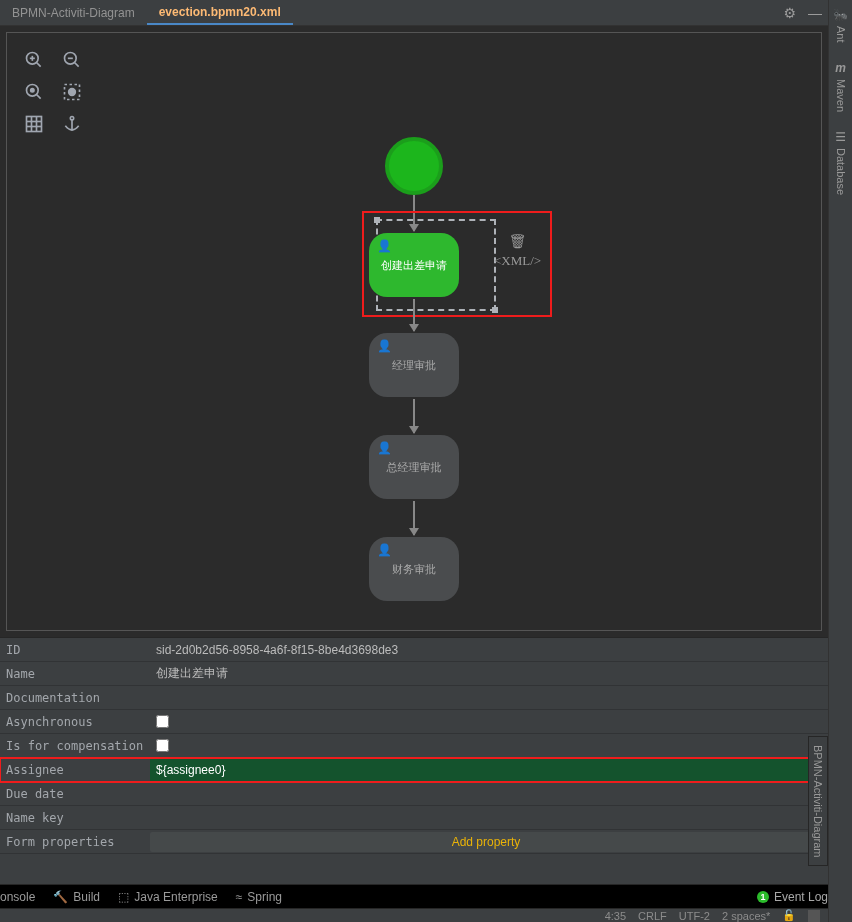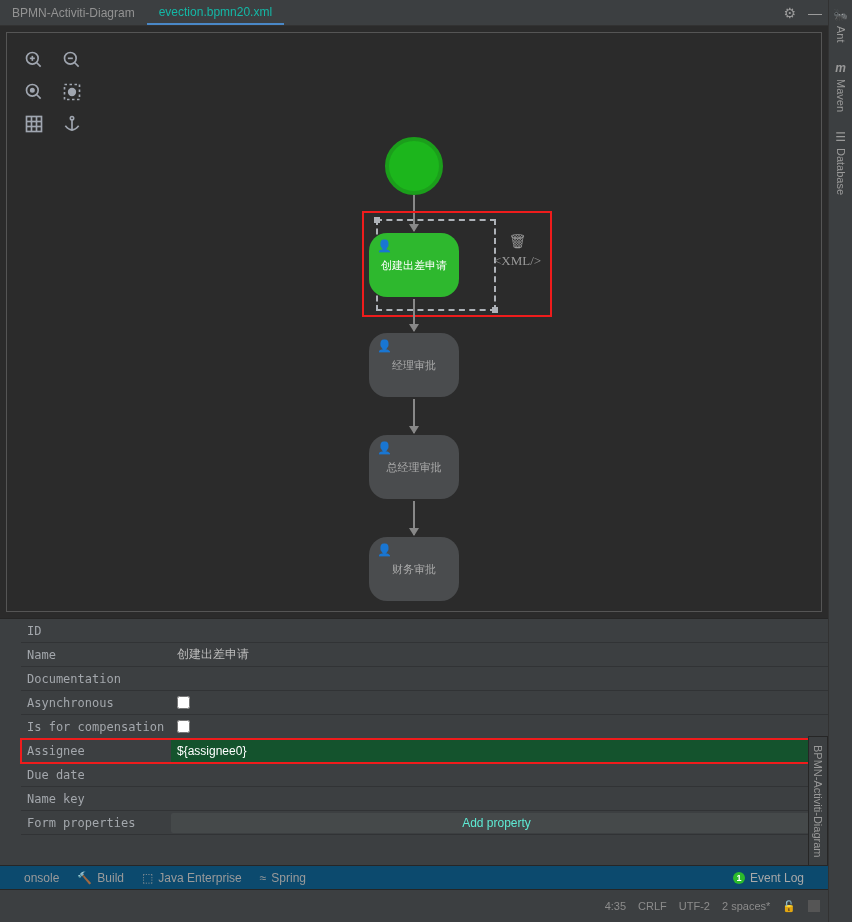--- a/index.html
+++ b/index.html
@@ -5,21 +5,21 @@
 * { box-sizing: border-box; margin: 0; padding: 0; }
 body { width: 852px; height: 922px; background: #2b2b2b; font-family: "Segoe UI", sans-serif; color: #bbbbbb; font-size: 12px; overflow: hidden; display: flex; }
 .main-area { flex: 1; display: flex; flex-direction: column; }
 .right-sidebar { width: 24px; background: #3c3f41; border-left: 1px solid #323232; display: flex; flex-direction: column; align-items: center; gap: 18px; padding-top: 8px; }
 .right-sidebar .sb-item { writing-mode: vertical-rl; font-size: 11px; color: #999; display: flex; align-items: center; gap: 4px; cursor: pointer; }
 .right-sidebar .sb-icon { writing-mode: horizontal-tb; font-size: 12px; }
 
 
 .tab-bar { height: 26px; background: #3c3f41; display: flex; align-items: center; border-bottom: 1px solid #323232; }
 .tab { height: 100%; display: flex; align-items: center; padding: 0 12px; color: #939393; cursor: pointer; font-size: 12px; }
-.tab.active { border-bottom: 2px solid #4a88c7; color: #14b8a6; }
+.tab.active { border-bottom: 2px solid #4a88c7; color: #fdba74; font-weight: bold; }
 .tab-bar .spacer { flex: 1; }
 .gear-icon, .min-icon { color: #9b9b9b; padding: 0 6px; cursor: pointer; font-size: 14px; }
 
 
 .canvas-wrap { flex: 1; background: #2b2b2b; position: relative; border: 1px solid #555; margin: 6px; }
 .toolbox { position: absolute; top: 14px; left: 14px; display: grid; grid-template-columns: 32px 32px; gap: 6px; }
 .tool-btn { width: 26px; height: 26px; display: flex; align-items: center; justify-content: center; cursor: pointer; color: #aab; }
 .tool-btn svg { stroke: #a0a6b0; fill: none; stroke-width: 2; }
 
 
@@ -42,37 +42,37 @@
 .node-tools .xml { font-size:13px; color:#999; cursor:pointer;font-family:Liberation Serif, serif; }
 .arrow-line { position:absolute; left:50%; transform:translateX(-50%); width:2px; background:#888; }
 .arrow-line::after { content:''; position:absolute; bottom:-1px; left:-4px; border-left:5px solid transparent; border-right:5px solid transparent; border-top:8px solid #888; }
 .l1{ top:152px; height:36px; }
 .l2{ top:256px; height:32px; }
 .l3{ top:356px; height:34px; }
 .l4{ top:458px; height:34px; }
 
 
 .props { background: #3c3f41; border-top: 1px solid #262626; }
-.prop-row { display:flex; align-items:center; height:24px; border-bottom: 1px solid #313335; margin-left: 21px; }
+.prop-row { display:flex; align-items:center; height:24px; border-bottom: 1px solid #313335; }
 .prop-label { width: 150px; padding-left: 6px; color: #a3a7ac; font-family: Consolas, monospace; font-size: 12px; }
 .prop-val { flex:1; padding-left:6px; color:#bcbcbc; height:100%; display:flex; align-items:center; }
 .prop-val input[type=checkbox]{ accent-color:#43494a; }
 .prop-row.hl { outline: 2px solid #ef1c1c; outline-offset:-1px; }
 .prop-row.hl .prop-val { background:#14532d; color:#fff; }
 .scroll-blue { width:14px; background:#4973c1; height:24px; }
-.add-btn { flex:1; background:#45494a; text-align:right; color:#5eead4; height:20px; display:flex; align-items:center; justify-content:center; cursor:pointer; border-radius:2px; margin:2px 6px 2px 0; }
+.add-btn { flex:1; background:#45494a; text-align:right; color:#eab308; height:20px; display:flex; align-items:center; justify-content:center; cursor:pointer; border-radius:2px; margin:2px 6px 2px 0; }
 .props-space { height: 30px; }
 
 
-.footer1 { height: 24px; background:#0c4a6e; border-top:1px solid #262626; display:flex; align-items:center; padding:0 24px; gap:18px; }
+.footer1 { height: 24px; background:#000000; border-top:1px solid #262626; display:flex; align-items:center; padding:0 0; gap:18px; }
 .footer1 .f-item{ display:flex; align-items:center; gap:5px; color:#9a9a9a; cursor:pointer; font-size:12px;}
 .footer1 .spacer{flex:1;}
 .footer1 .evt-log{color:#a8a8a8;}
 .footer1 .dot{width:12px;height:12px;border-radius:50%;background:#2bbb2b;color:#fff;display:flex;align-items:center;justify-content:center;font-size:9px;font-weight:bold;}
-.footer2 { height: 33px; background:#3c3f41; border-top:1px solid #262626; display:flex; align-items:center; justify-content:flex-end; padding:0 8px; gap:12px; color:#8c8c8c; font-size:11px;}
+.footer2 { height: 14px; background:#3c3f41; border-top:1px solid #262626; display:flex; align-items:center; justify-content:flex-end; padding:0 8px; gap:12px; color:#8c8c8c; font-size:11px;}
 .footer2 .pad{width:12px;height:12px;background:#555;}
 .vr-tab { position:absolute; right: 24px; bottom: 56px; background:#3c3f41; writing-mode: vertical-rl; font-size:11px; color:#999; padding:8px 3px; border:1px solid #262626; cursor:pointer; }
 </style>
 </head>
 <body>
 
 <div class="main-area">
   <div class="tab-bar">
     <div class="tab">BPMN-Activiti-Diagram</div>
     <div class="tab active">evection.bpmn20.xml</div>
@@ -158,20 +158,21 @@
       <div class="task-node task4">
         <span class="user-icon">👤</span>
         <span>财务审批</span>
       </div>
     </div>
   </div>
 
   <div class="props">
     <div class="prop-row">
       <div class="prop-label">ID</div>
+      <div class="prop-val">sid-2d0b2d56-8958-4a6f-8f15-8be4d3698de3</div>
     </div>
     <div class="prop-row">
       <div class="prop-label">Name</div>
       <div class="prop-val">创建出差申请</div>
     </div>
     <div class="prop-row">
       <div class="prop-label">Documentation</div>
       <div class="prop-val"></div>
     </div>
     <div class="prop-row">

